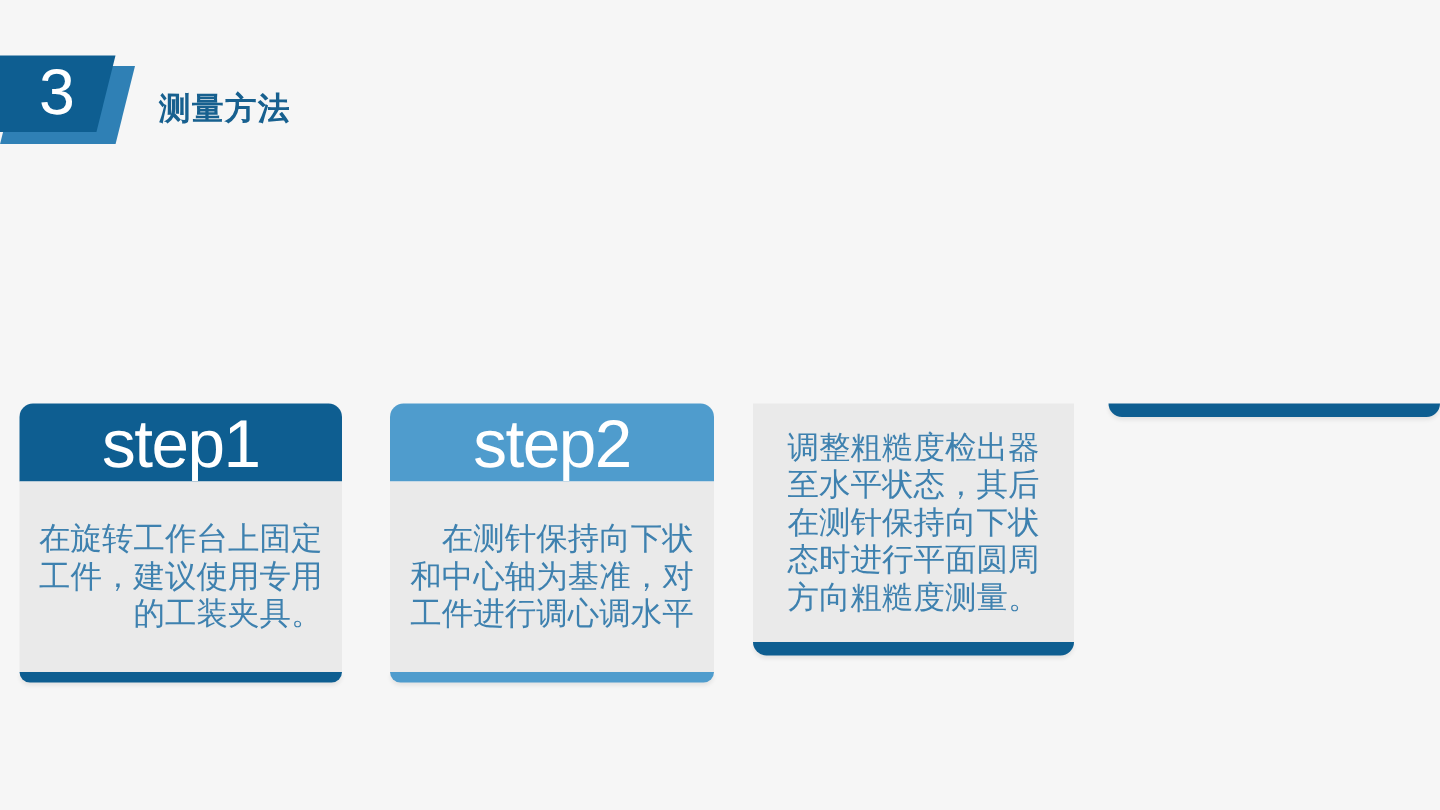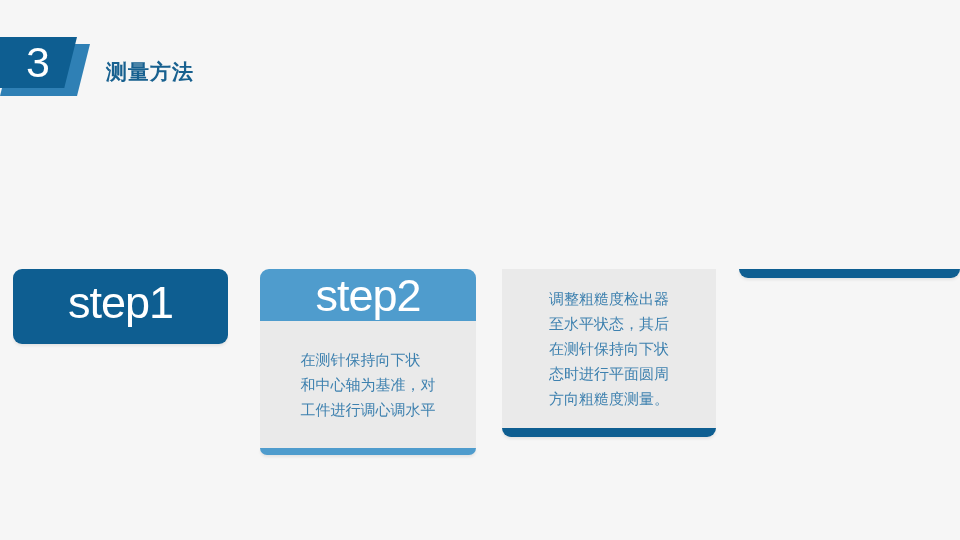--- a/index.html
+++ b/index.html
@@ -42,43 +42,47 @@
 
   .card-header{
     height:66px;border-radius:9px 9px 0 0;
     display:flex;align-items:center;justify-content:center;
     color:#ffffff;font-size:45px;font-weight:300;line-height:1;
     letter-spacing:-1px;
   }
   .card-body{
     height:159px;background:var(--body-gray);
     display:flex;align-items:center;justify-content:center;
-    color:var(--body-text-blue);font-size:15px;line-height:25px;
-    text-align:left;white-space:pre-line;
+    color:var(--body-text-blue);font-size:21px;line-height:25px;
+    text-align:right;white-space:pre-line;
     padding:0 6px;
+    font-family:Liberation Serif, serif;
   }
   .card-footer{
     height:9px;border-radius:0 0 9px 9px;
     box-shadow:0 2px 3px rgba(0,0,0,0.08);
   }
   .card[data-accent="dark"] .card-header,
   .card[data-accent="dark"] .card-footer{background:var(--dark-blue);}
   .card[data-accent="light"] .card-header,
   .card[data-accent="light"] .card-footer{background:var(--light-blue);}
 </style>
 </head>
 <body>
 
 <div class="badge-shape badge-light"></div>
 <div class="badge-shape badge-dark"></div>
 <div class="badge-number">3</div>
 <div class="section-title">测量方法</div>
 
 <div class="card card-1" data-accent="dark">
   <div class="card-header">step1</div>
+  <div class="card-body">在旋转工作台上固定
+工件，建议使用专用
+的工装夹具。</div>
   <div class="card-footer"></div>
 </div>
 
 <div class="card card-2" data-accent="light">
   <div class="card-header">step2</div>
   <div class="card-body">在测针保持向下状
 和中心轴为基准，对
 工件进行调心调水平</div>
   <div class="card-footer"></div>
 </div>

